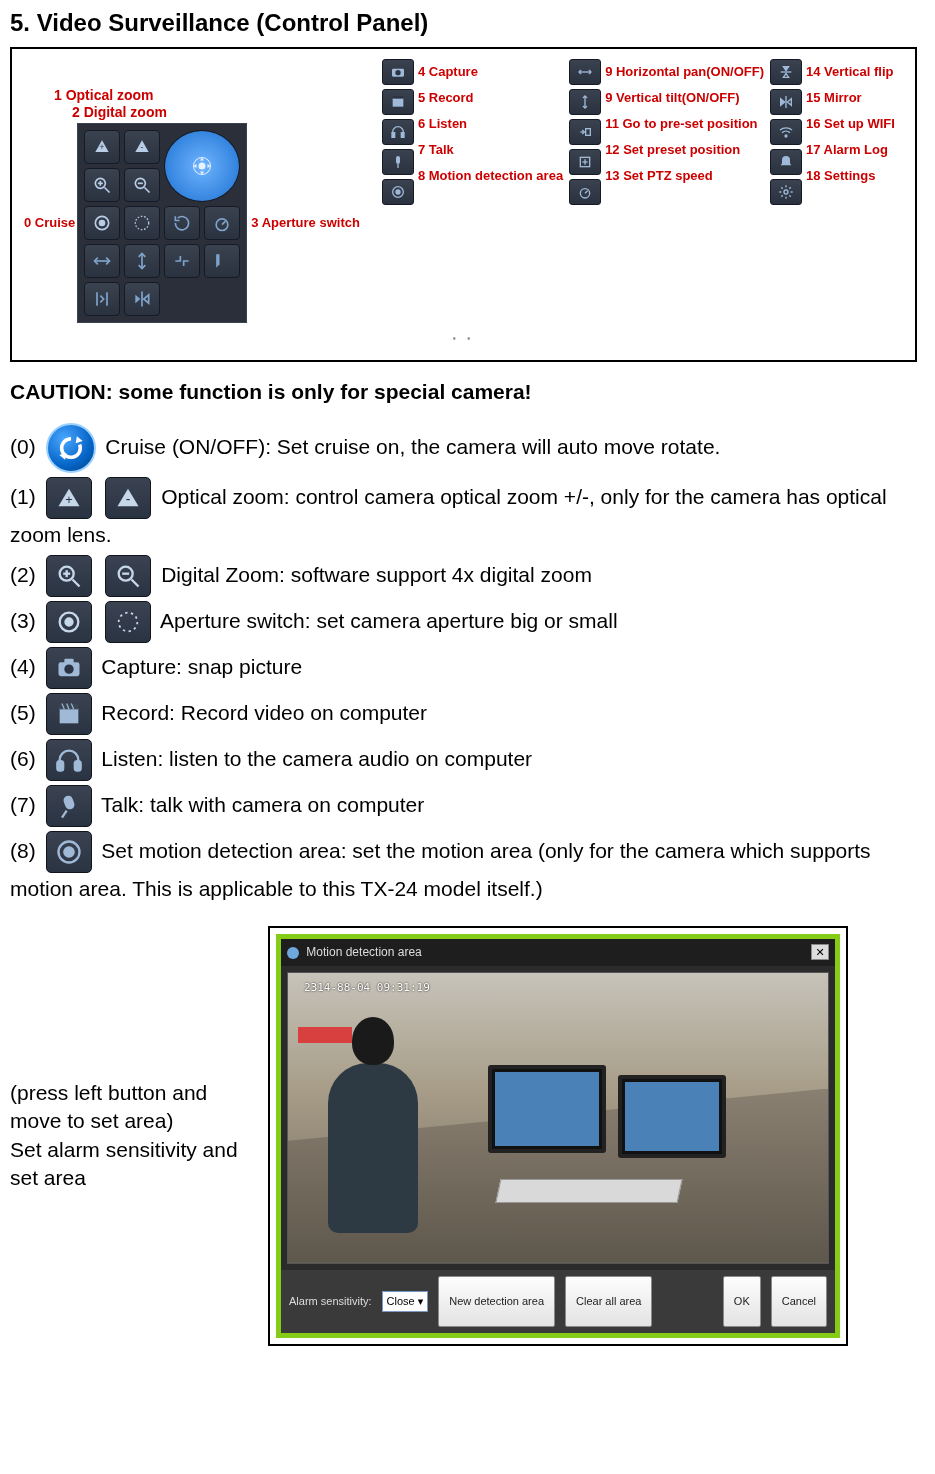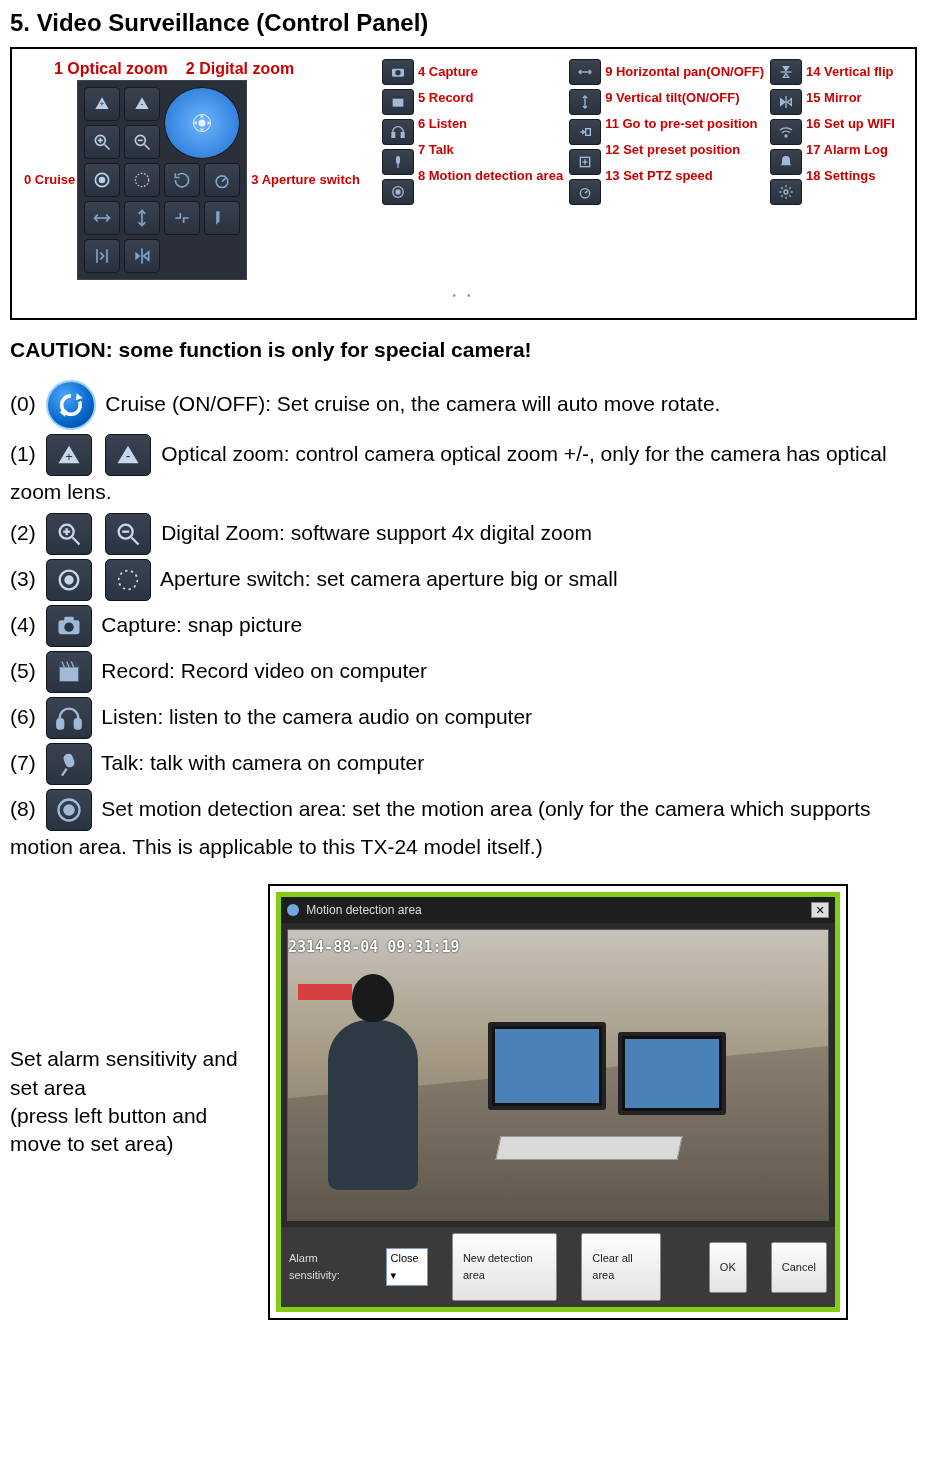--- a/index.html
+++ b/index.html
@@ -49,27 +49,28 @@
   .redlabel{
     font-size:13px;
     font-weight:bold;
     color:#cc0000;
     line-height:2.0;
     white-space:nowrap;
   }
   .labelstack{display:flex;flex-direction:column;justify-content:flex-start;}
   .toplabs{
     display:flex;
-    flex-direction:row;
+    flex-direction:column;
     line-height:1.2;
-    font-size:16px;
+    font-size:14px;
     color:#cc0000;
     font-weight:bold;
     padding-left:30px;
     margin-bottom:2px;
+    margin-top:28px;
   }
   .leftcluster{display:flex;flex-direction:column;align-items:flex-start;}
   .leftrow{display:flex;align-items:center;}
   .leftlab{font-size:13px;font-weight:bold;color:#cc0000;padding-right:2px;}
   .sectioncol{display:flex;gap:4px;align-items:flex-start;}
   .iconlist{display:flex;flex-direction:column;gap:4px;}
   .mini{
     width:30px;height:24px;
     background:linear-gradient(#3a4250,#2a3240);
     border:1px solid #151b26;
@@ -151,24 +152,23 @@
   }
   .mdvideo{
     margin:6px;
     border:1px solid #555;
     height:290px;
     position:relative;
     background:linear-gradient(180deg,#c7c3ba 0%,#a79d88 40%,#6e6558 100%);
     overflow:hidden;
   }
   .mdvideo .ts{
-    position:absolute;top:6px;left:0;
-    color:#fff;font-size:15px;font-family:monospace;
+    position:absolute;top:6px;left:16px;
+    color:#fff;font-size:11px;font-family:monospace;
     text-shadow:0 0 2px #000;
-    font-weight:bold;
   }
   .mdred{
     position:absolute;top:54px;left:10px;
     width:54px;height:16px;
     background:#d84040;
   }
   .desk{
     position:absolute;bottom:0;left:0;right:0;height:60%;
     background:linear-gradient(180deg,#8a8072 0%,#5e574b 100%);
     clip-path:polygon(0 30%,100% 0,100% 100%,0 100%);
@@ -196,23 +196,24 @@
   .head{
     position:absolute;top:-46px;left:24px;
     width:42px;height:48px;
     background:#1a1a1a;border-radius:50% 50% 45% 45%;
   }
   .mdbar{
     background:#3a3a3a;
     padding:6px 8px;
     display:flex;
     align-items:center;
-    gap:24px;
+    gap:10px;
     font-size:11px;
     color:#ddd;
+    justify-content:flex-end;
   }
   .mdsel{
     background:#fff;color:#000;
     font-size:11px;
     padding:1px 4px;
     border:1px solid #7a98c4;
   }
   .mdbtn{
     background:linear-gradient(#fdfdfd,#e3e3e3);
     border:1px solid #8a8a8a;
@@ -604,22 +605,22 @@
     <svg viewBox="0 0 24 24" fill="none" stroke="#9fb9d6" stroke-width="2">
         <circle cx="12" cy="12" r="9"></circle>
         <circle cx="12" cy="12" r="4" fill="#9fb9d6"></circle>
       </svg>
   </span>
   <span class="desc">  Set motion detection area: set the motion area (only for the camera which supports motion area. This is applicable to this TX-24 model itself.)</span>
 </div>
 
 <div class="bottomrow">
   <div class="leftnote">
+    <div>(press left button and move to set area)</div>
     <div>Set alarm sensitivity and set area</div>
-    <div>(press left button and move to set area)</div>
   </div>
   <div class="mdframe">
     <div class="mdwin">
       <div class="mdtitle">
         <span>
           <span style="display:inline-block;width:12px;height:12px;background:#6fa8dc;border-radius:50%;margin-right:4px;vertical-align:middle;"></span>
           <span>Motion detection area</span>
         </span>
         <span class="mdclose">✕</span>
       </div>

